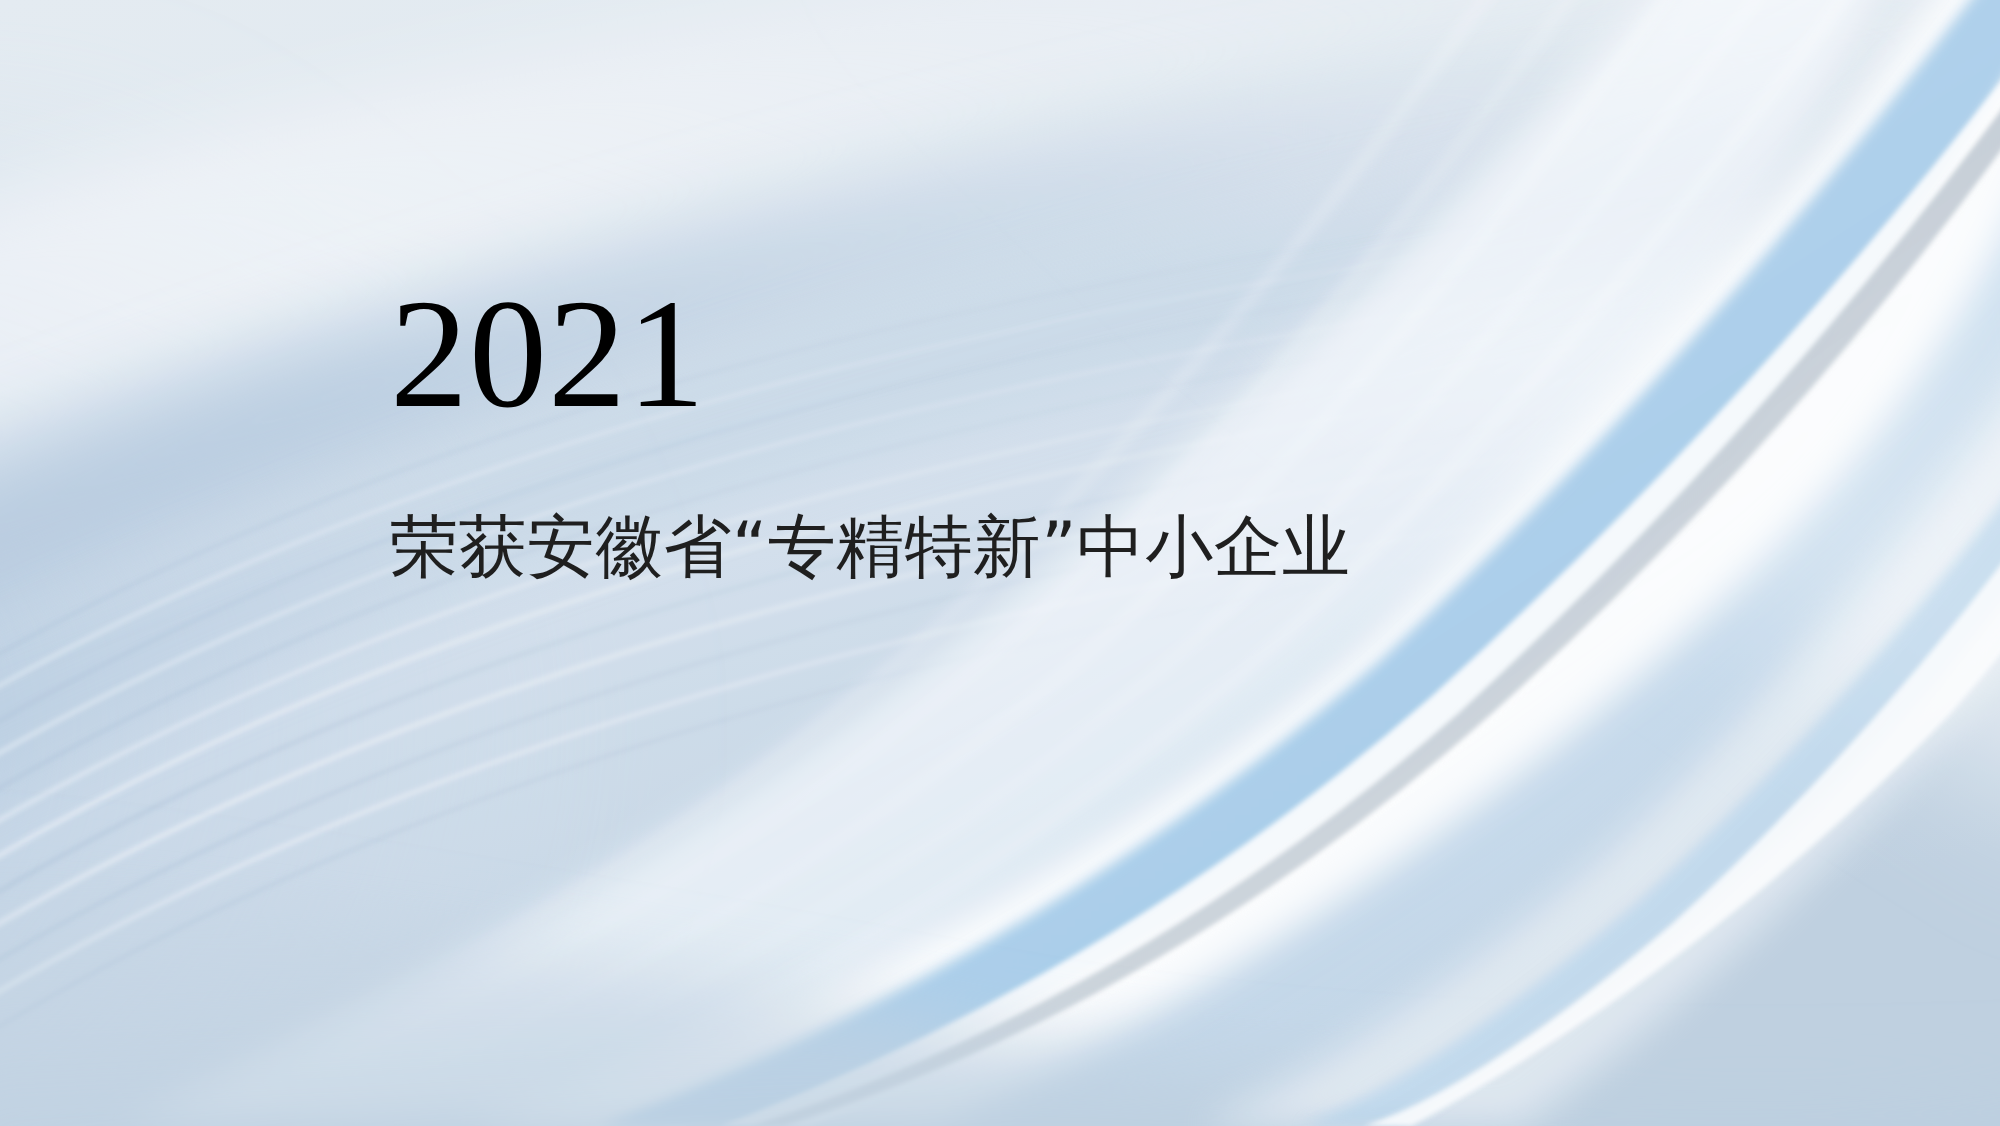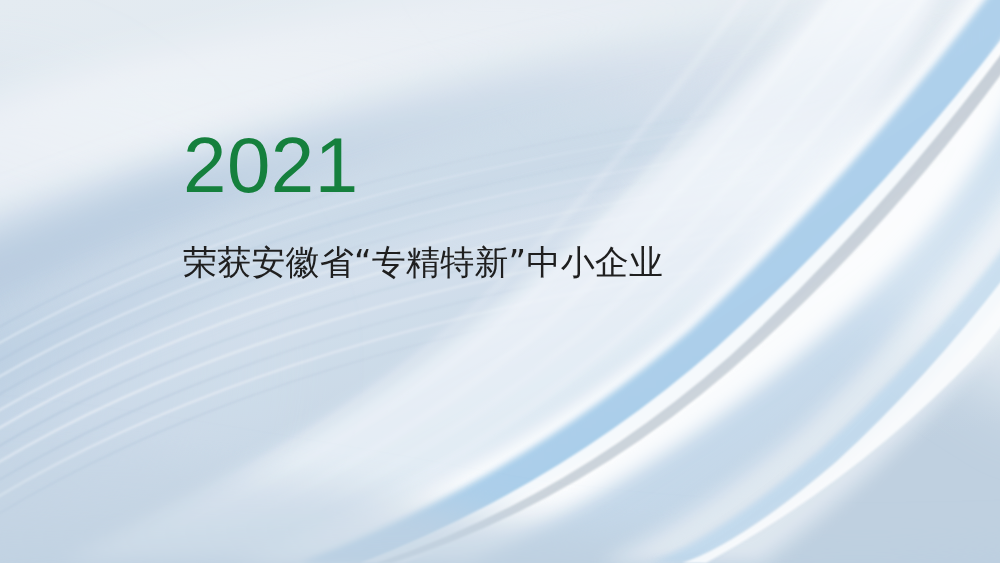--- a/index.html
+++ b/index.html
@@ -36,32 +36,32 @@
     left: 183px;
     top: 126px;
     z-index: 40;
   }
 
   #year {
     font-size: 78px;
     line-height: 78px;
     font-weight: 300;
     letter-spacing: 0.5px;
-    color: #15803d;
-    margin: 0;
+    color: #000000;
+    margin: 12px;
     white-space: nowrap;
-    font-family: Liberation Sans, sans-serif;
+    font-family: Liberation Serif, serif;
   }
 
   #subtitle {
     font-size: 34px;
     line-height: 40px;
     font-weight: 400;
     color: #1f1f1f;
-    margin: 0;
+    margin: 12px;
     margin-top: 38px;
     white-space: nowrap;
     letter-spacing: 0.2px;
     font-family: "DejaVu Sans", "Liberation Sans", sans-serif;
   }
 </style>
 </head>
 <body>
 
 <div id="slide">

